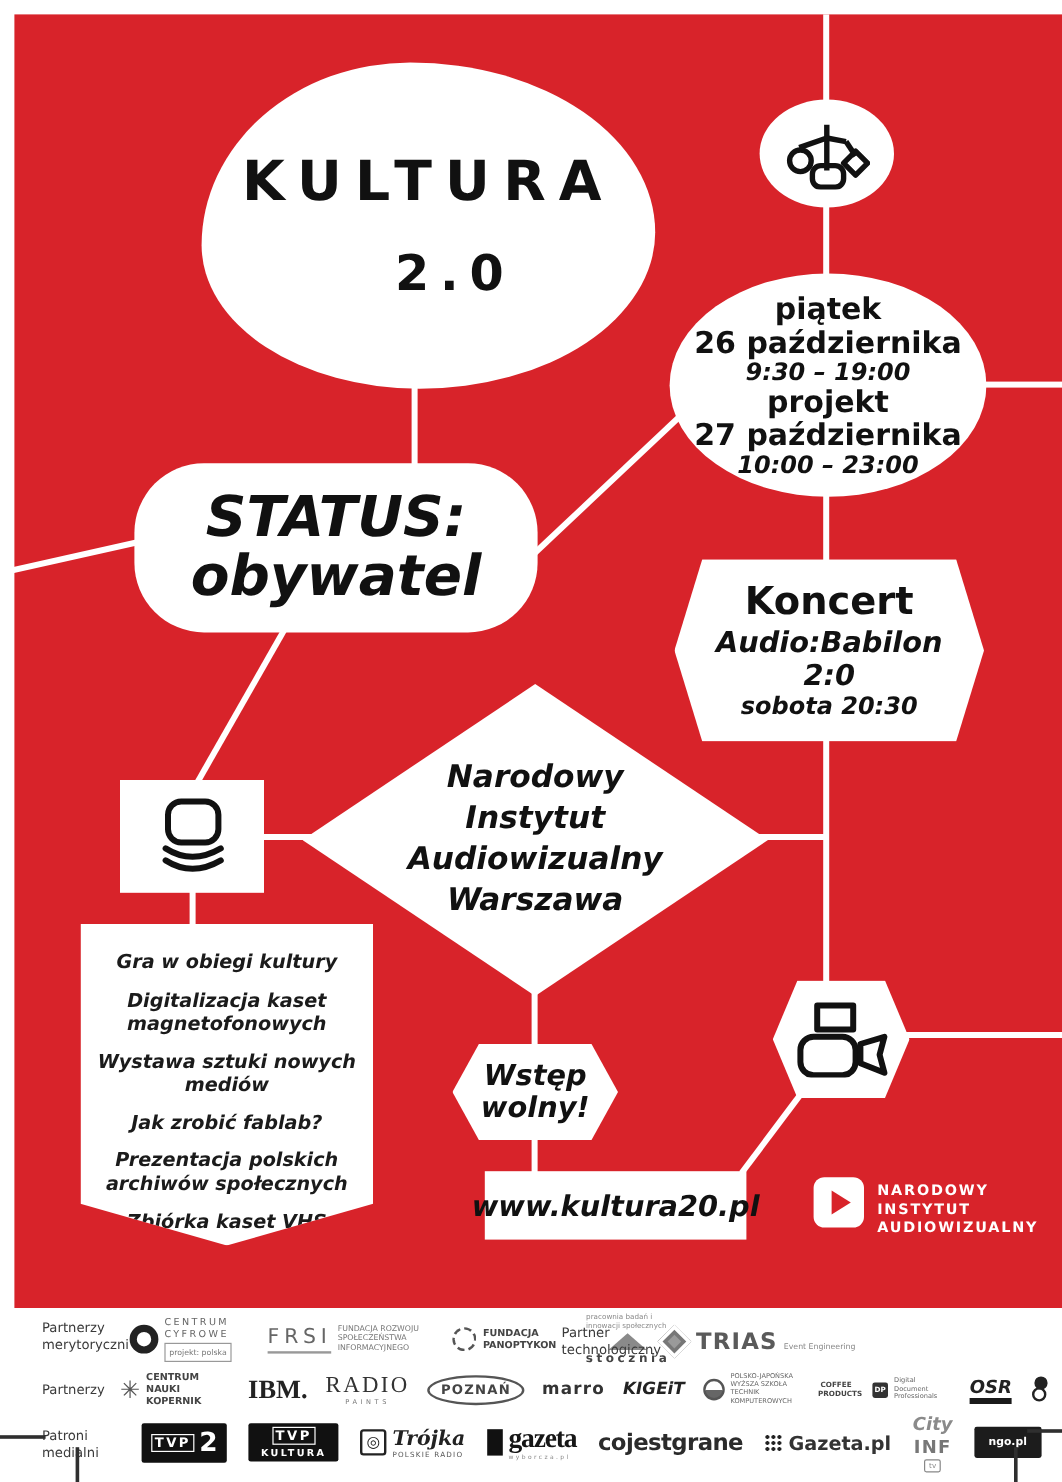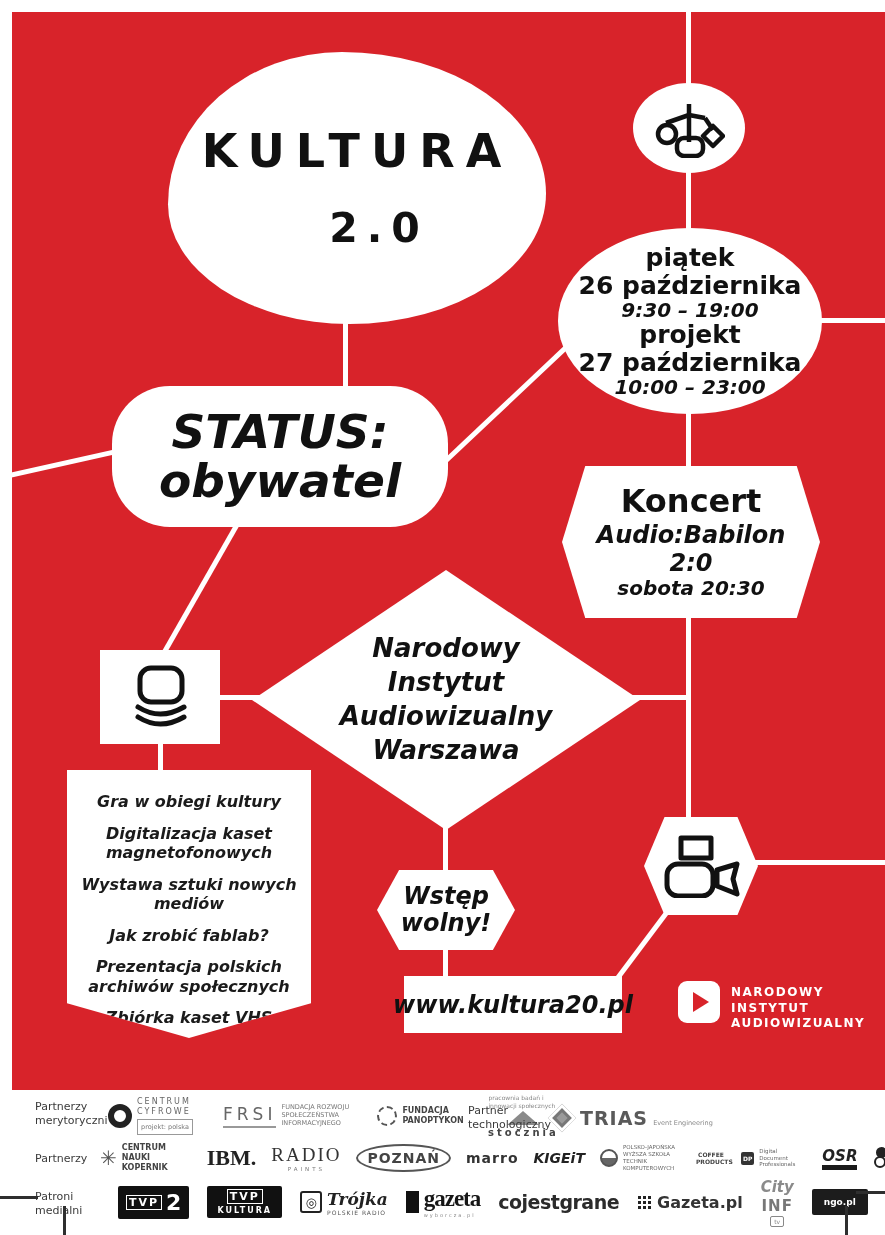--- a/index.html
+++ b/index.html
@@ -96,21 +96,21 @@
   .trias-d { width:20px; height:20px; background:#9a9a9a; transform:rotate(45deg);
              box-shadow:inset 0 0 0 3px #fff, inset 0 0 0 6px #777; }
   .trias-name { font-size:19px; font-weight:bold; color:#5a5a5a; letter-spacing:1px; }
   .trias-sub { font-size:6.5px; color:#888; }
 
   .star { font-size:20px; color:#555; }
   .cnk-name { font-size:8px; font-weight:bold; color:#444; width:70px; line-height:1.25; }
   .ibm { font-family:"Liberation Serif", serif; font-weight:bold; font-size:22px; color:#222; letter-spacing:0; }
   .para-name { font-family:"Liberation Serif", serif; font-size:19px; color:#333; letter-spacing:2px; }
   .para-sub { font-size:5.5px; letter-spacing:3px; color:#777; }
-  .poz { border:2px solid #555; border-radius:50%; padding:4px 9px; font-size:14px; font-weight:bold; color:#444; letter-spacing:1px; }
+  .poz { border:2px solid #555; border-radius:50%; padding:4px 9px; font-size:11px; font-weight:bold; color:#444; letter-spacing:1px; }
   .marro { font-size:14px; font-weight:bold; color:#333; letter-spacing:1px; }
   .kigeit { font-size:14px; font-weight:bold; color:#222; font-style:italic; }
   .pj-circle { width:18px; height:18px; border:2px solid #555; border-radius:50%;
                background:linear-gradient(180deg,#fff 50%, #666 50%); }
   .pj-name { font-size:5.5px; color:#666; width:58px; line-height:1.25; }
   .coffee { font-size:6px; font-weight:bold; color:#444; width:30px; line-height:1.2; text-align:center; }
   .ddp-ic { background:#333; color:#fff; font-size:6px; font-weight:bold; padding:3px 2px; border-radius:2px; }
   .ddp-name { font-size:5.5px; color:#666; width:48px; line-height:1.25; }
   .osr { font-size:15px; font-weight:bold; font-style:italic; color:#222; border-bottom:5px solid #1a1a1a; }
   .vinyl { position:relative; width:20px; height:22px; }

